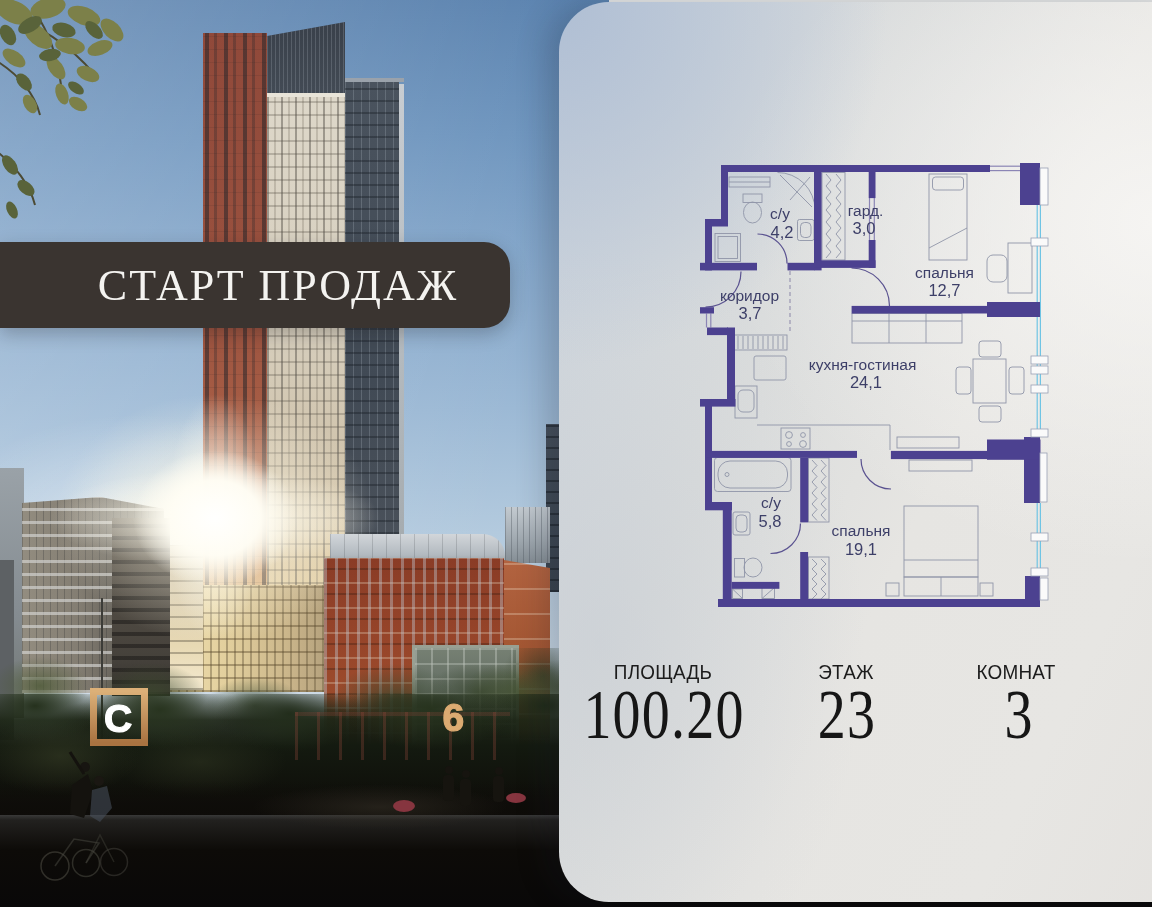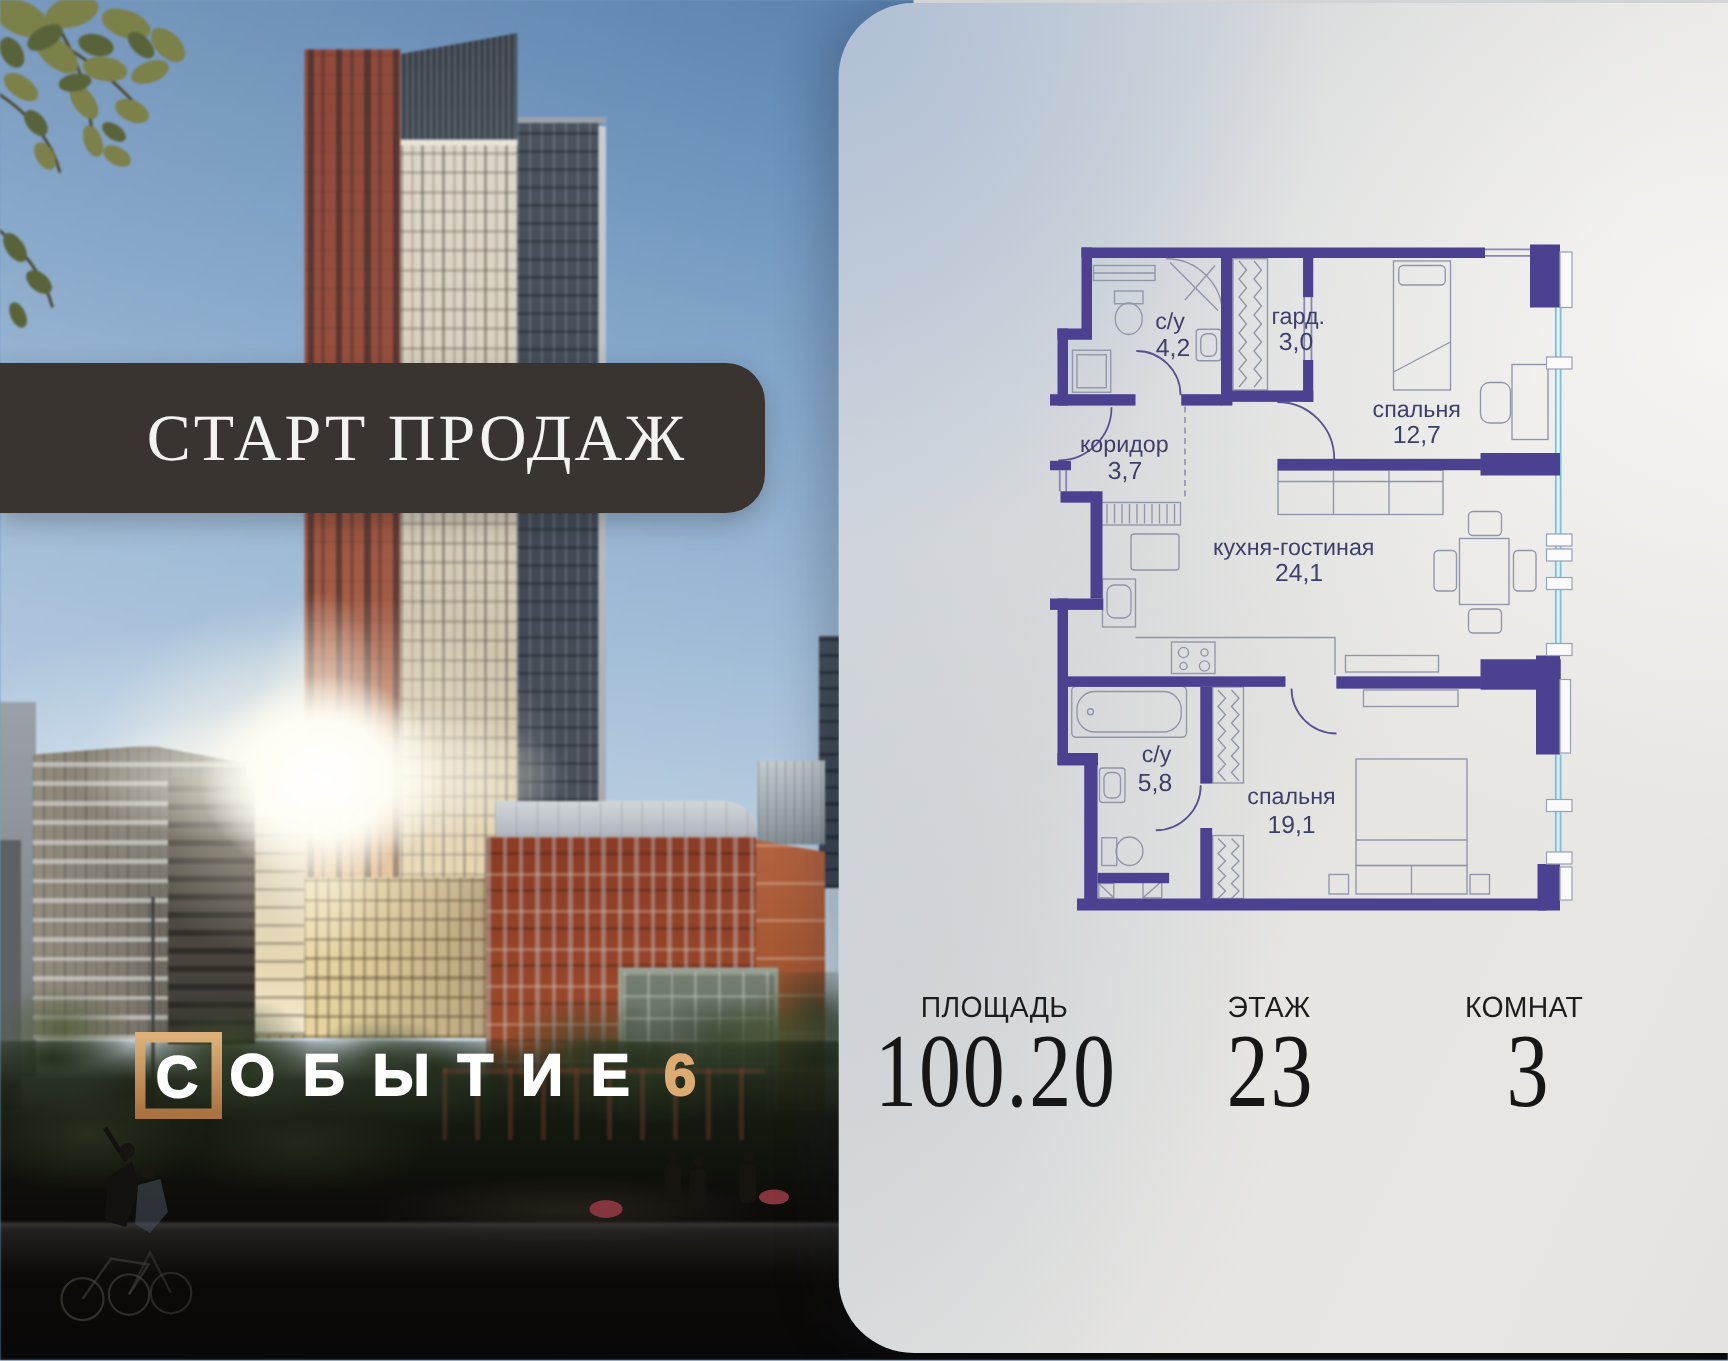--- a/index.html
+++ b/index.html
@@ -125,21 +125,21 @@
     background:linear-gradient(180deg,rgba(14,12,9,0) 0,rgba(14,12,9,.9) 40px,#0d0b08 70px,#090808 100%);}
   #path{left:230px;top:780px;width:300px;height:64px;background:radial-gradient(ellipse 170px 30px at 50% 42%,#38332988,#38332900 75%);}
   
   #perg{left:295px;top:712px;width:215px;height:48px;
     background:
      repeating-linear-gradient(90deg,#8a443855 0 3px,#0000 3px 22px),
      linear-gradient(180deg,#8a443844 0 4px,#0000 4px);}
   
   #lamp{left:101px;top:598px;width:2px;height:200px;background:#3c3c38;}
   
-  #banner{left:0;top:242px;width:510px;height:100px;background:#3a3430;border-radius:0 26px 26px 0;
+  #banner{left:0;top:242px;width:510px;height:86px;background:#3a3430;border-radius:0 26px 26px 0;
     box-shadow:0 6px 18px rgba(20,20,25,.25);}
   #banner span{position:absolute;left:0;right:0;top:50%;transform:translateY(-50%);text-align:center;
     font-family:"Liberation Serif",serif;font-weight:400;color:#f4f3f0;font-size:44px;letter-spacing:2px;
     padding-left:46px;white-space:nowrap;}
   
   #logo{left:88px;top:688px;width:420px;height:64px;}
   #lsq{left:2px;top:0px;width:58px;height:58px;}
   #lc{left:9px;top:9px;width:42px;text-align:center;font-weight:700;font-size:39px;color:#fff;line-height:44px;-webkit-text-stroke:1.2px #fff;}
   .lword{top:8px;font-weight:700;font-size:39px;line-height:44px;color:#fff;letter-spacing:18.5px;transform-origin:0 50%;white-space:nowrap;-webkit-text-stroke:1.2px currentColor;}
   
@@ -251,21 +251,20 @@
     <svg id="lsq" width="58" height="58" viewBox="0 0 58 58">
       <defs>
           <linearGradient id="gold" x1="0" y1="0" x2="0" y2="1">
         <stop offset="0" stop-color="#dcb078"></stop>
             <stop offset="1" stop-color="#a97341"></stop>
       </linearGradient>
         </defs>
       <rect x="3.5" y="3.5" width="51" height="51" fill="none" stroke="url(#gold)" stroke-width="7"></rect>
     </svg>
     <div id="lc">С</div>
-    <div class="lword" style="left:65px;">ОБЫТИЕ</div>
     <div class="lword" style="left:354.5px;color:#dcab72;">6</div>
   </div>
   <div id="topstrip" style="left:609px;top:0;width:543px;height:5px;background:#e6e7e7;"></div>
   <div id="card"></div>
   <svg id="plan" style="left:695px;top:155px;" width="365" height="465" viewBox="695 155 365 465">
     <g fill="none" stroke="#9095a8" stroke-width="0.9">
 
       <rect x="729" y="177" width="41" height="10"></rect>
         <line x1="729" y1="182" x2="770" y2="182"></line>
       <rect x="743" y="194" width="19" height="8.5"></rect>

